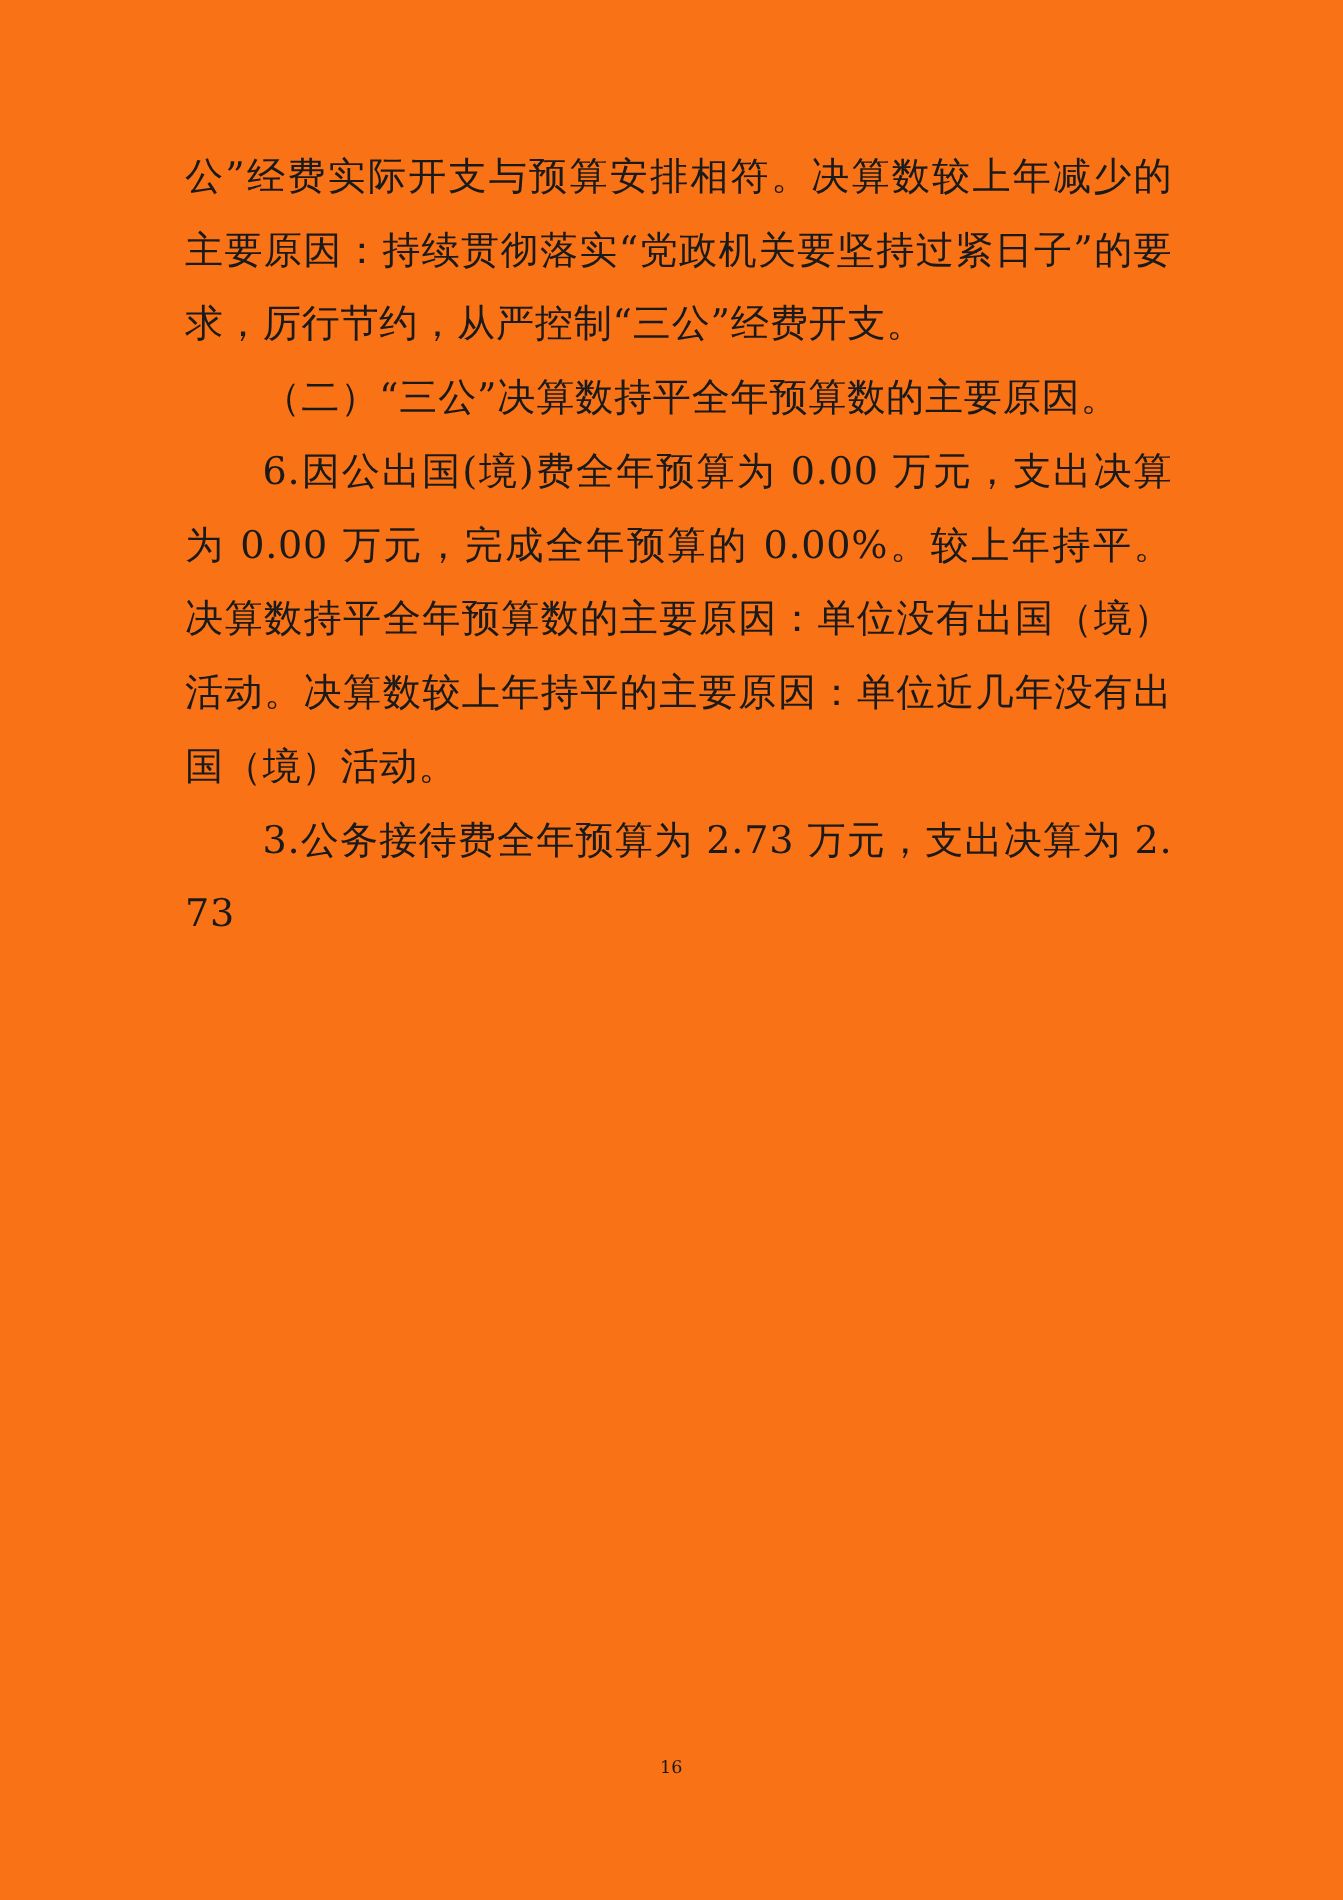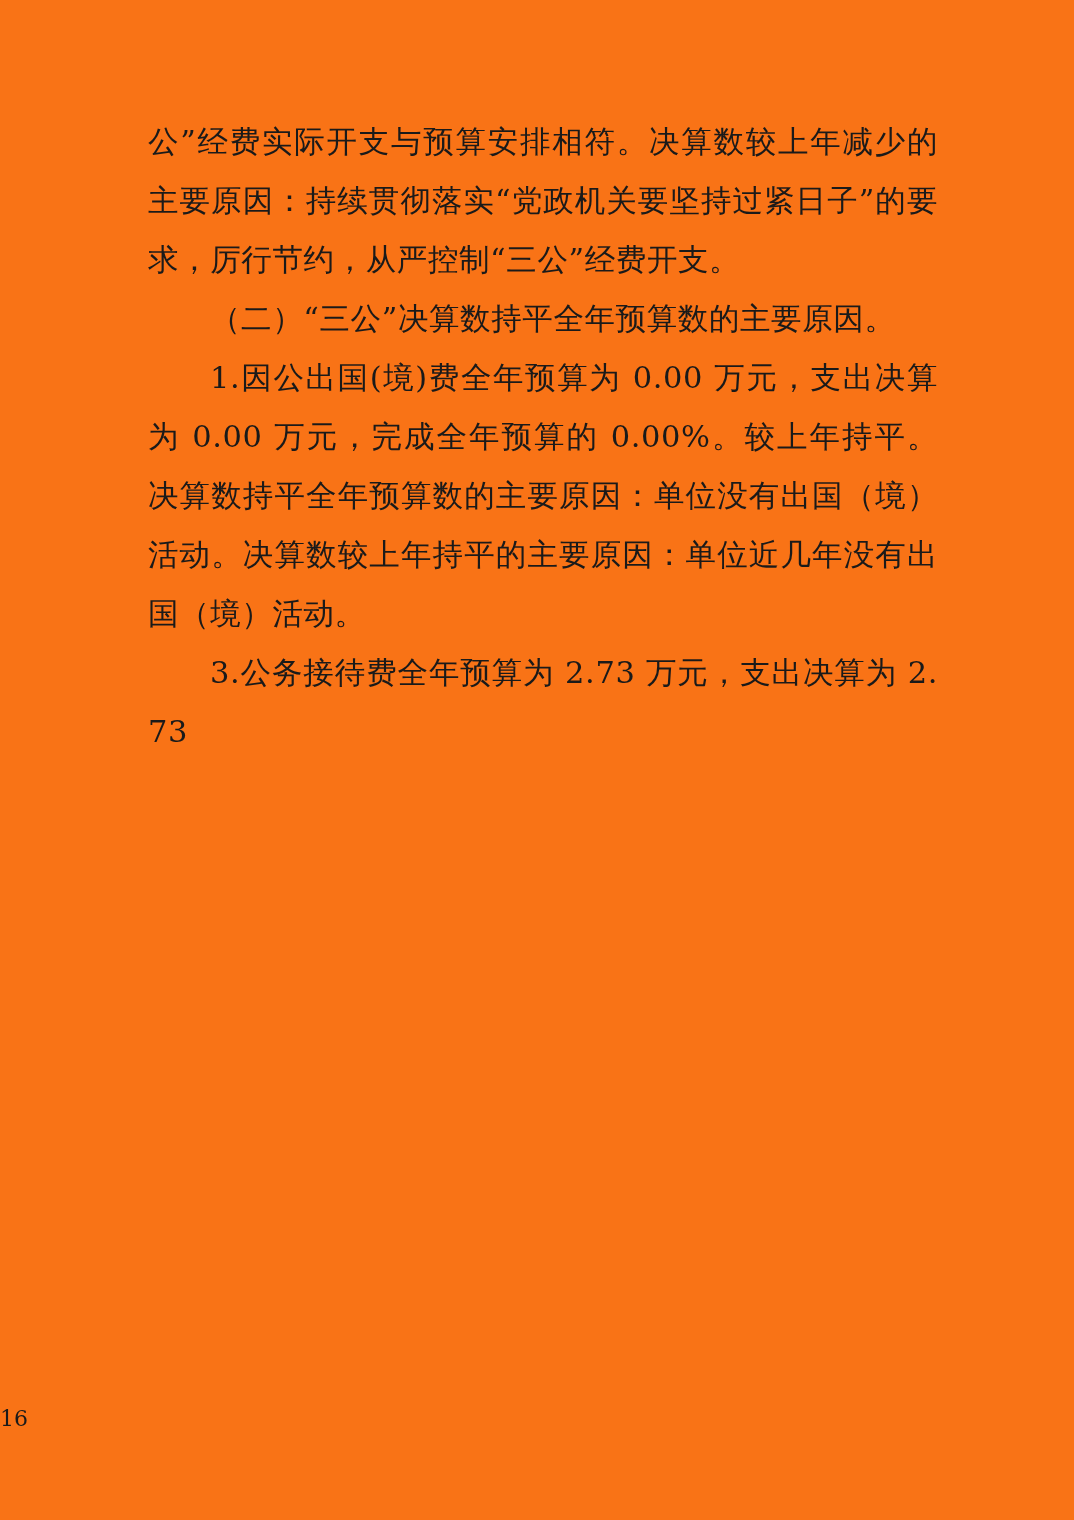--- a/index.html
+++ b/index.html
@@ -35,30 +35,30 @@
     word-break: break-all;
   }
   .indent {
     text-indent: 62px;
   }
   .page-number {
     position: absolute;
     left: 0;
     right: 0;
     top: 1406px;
-    text-align: left;
-    font-size: 22px;
+    text-align: center;
+    font-size: 14px;
     font-family: "DejaVu Serif", "Liberation Serif", serif;
     color: #1a1a1a;
   }
 </style>
 </head>
 <body>
 
 <div class="page">
   <div class="content">
     <p class="para">公”经费实际开支与预算安排相符。决算数较上年减少的主要原因：持续贯彻落实“党政机关要坚持过紧日子”的要求，厉行节约，从严控制“三公”经费开支。</p>
     <p class="para indent">（二）“三公”决算数持平全年预算数的主要原因。</p>
-    <p class="para indent">1.因公出国(境)费全年预算为 0.00 万元，支出决算为 0.00 万元，完成全年预算的 0.00%。较上年持平。决算数持平全年预算数的主要原因：单位没有出国（境）活动。决算数较上年持平的主要原因：单位近几年没有出国（境）活动。</p>
+    <p class="para indent">6.因公出国(境)费全年预算为 0.00 万元，支出决算为 0.00 万元，完成全年预算的 0.00%。较上年持平。决算数持平全年预算数的主要原因：单位没有出国（境）活动。决算数较上年持平的主要原因：单位近几年没有出国（境）活动。</p>
     <p class="para indent">3.公务接待费全年预算为 2.73 万元，支出决算为 2.73</p>
   </div>
   <div class="page-number">16</div>
 </div>
 
 </body></html>

